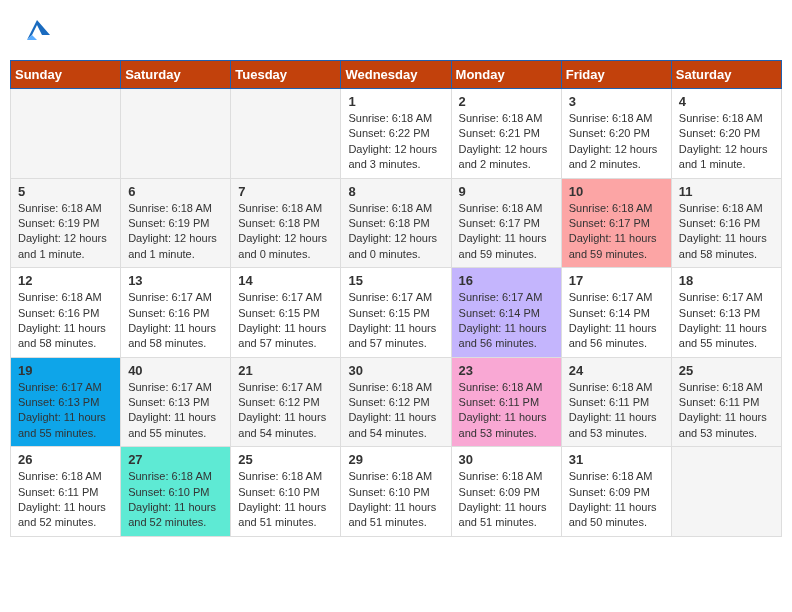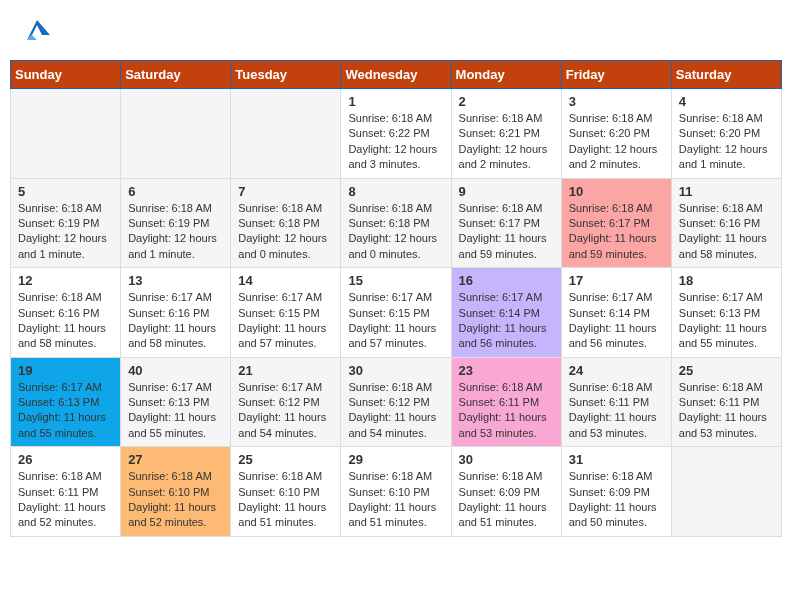--- a/index.html
+++ b/index.html
@@ -289,21 +289,21 @@
 Daylight: 11 hours and 53 minutes.</div>
         </td>
       </tr>
       <tr>
         <td style="background: rgb(255, 255, 255);">
           <span class="day-number">26</span>
           <div class="cell-text" style="white-space: pre-line;">Sunrise: 6:18 AM
 Sunset: 6:11 PM
 Daylight: 11 hours and 52 minutes.</div>
         </td>
-        <td style="background: #fdba74;">
+        <td style="background: #5eead4;">
           <span class="day-number">27</span>
           <div class="cell-text" style="white-space: pre-line;">Sunrise: 6:18 AM
 Sunset: 6:10 PM
 Daylight: 11 hours and 52 minutes.</div>
         </td>
         <td style="background: rgb(255, 255, 255);">
           <span class="day-number">25</span>
           <div class="cell-text" style="white-space: pre-line;">Sunrise: 6:18 AM
 Sunset: 6:10 PM
 Daylight: 11 hours and 51 minutes.</div>

